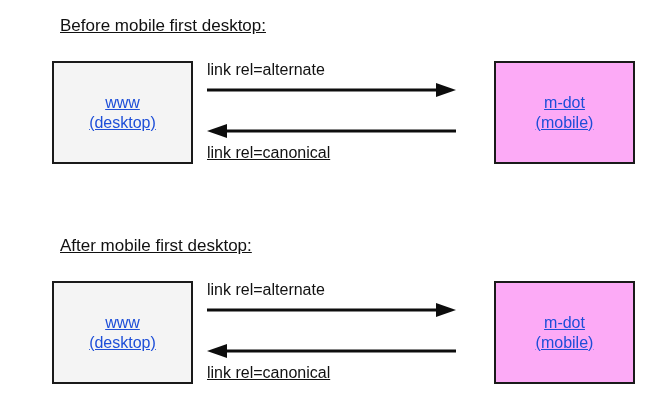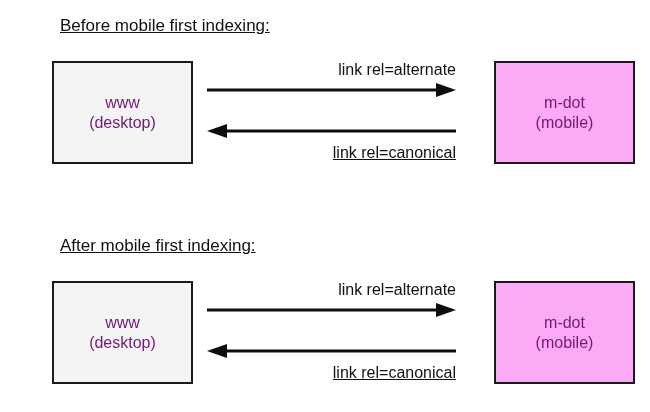--- a/index.html
+++ b/index.html
@@ -47,30 +47,31 @@
     flex-direction: column;
     align-items: center;
     justify-content: center;
     text-align: center;
   }
   .box.desktop { left: 52px; }
   .box.mobile  { left: 494px; }
   .box-line {
     font-size: 16px;
     line-height: 20px;
-    color: #701a75;
+    color: #1d4ed8;
     white-space: nowrap;
+    text-decoration: underline;
   }
 
   .label {
     position: absolute;
     left: 207px;
     width: 249px;
     height: 20px;
-    text-align: right;
+    text-align: left;
     font-size: 16px;
     line-height: 20px;
     color: #111111;
     white-space: nowrap;
   }
   .top-label    { top: 60px; }
   .bottom-label { top: 143px; text-decoration: underline; }
 
   .arrow {
     position: absolute;
@@ -102,21 +103,21 @@
   }
   .arrow.right .head { right: 0; border-left: 20px solid #0d0d0d; }
   .arrow.left  .head { left: 0;  border-right: 20px solid #0d0d0d; }
 </style>
 </head>
 <body>
 
 <div class="canvas">
 
   <section class="section s0">
-    <h2 class="heading">Before mobile first indexing:</h2>
+    <h2 class="heading">Before mobile first desktop:</h2>
 
     <div class="box desktop" style="background: rgb(244, 244, 244);">
       <div class="box-line">www</div>
       <div class="box-line">(desktop)</div>
     </div>
 
     <div class="label top-label">link rel=alternate</div>
 
     <div class="arrow right top-arrow">
       <div class="shaft"></div>
@@ -130,21 +131,21 @@
 
     <div class="label bottom-label">link rel=canonical</div>
 
     <div class="box mobile" style="background: rgb(252, 170, 246);">
       <div class="box-line">m-dot</div>
       <div class="box-line">(mobile)</div>
     </div>
   </section>
 
   <section class="section s1">
-    <h2 class="heading">After mobile first indexing:</h2>
+    <h2 class="heading">After mobile first desktop:</h2>
 
     <div class="box desktop" style="background: rgb(244, 244, 244);">
       <div class="box-line">www</div>
       <div class="box-line">(desktop)</div>
     </div>
 
     <div class="label top-label">link rel=alternate</div>
 
     <div class="arrow right top-arrow">
       <div class="shaft"></div>

